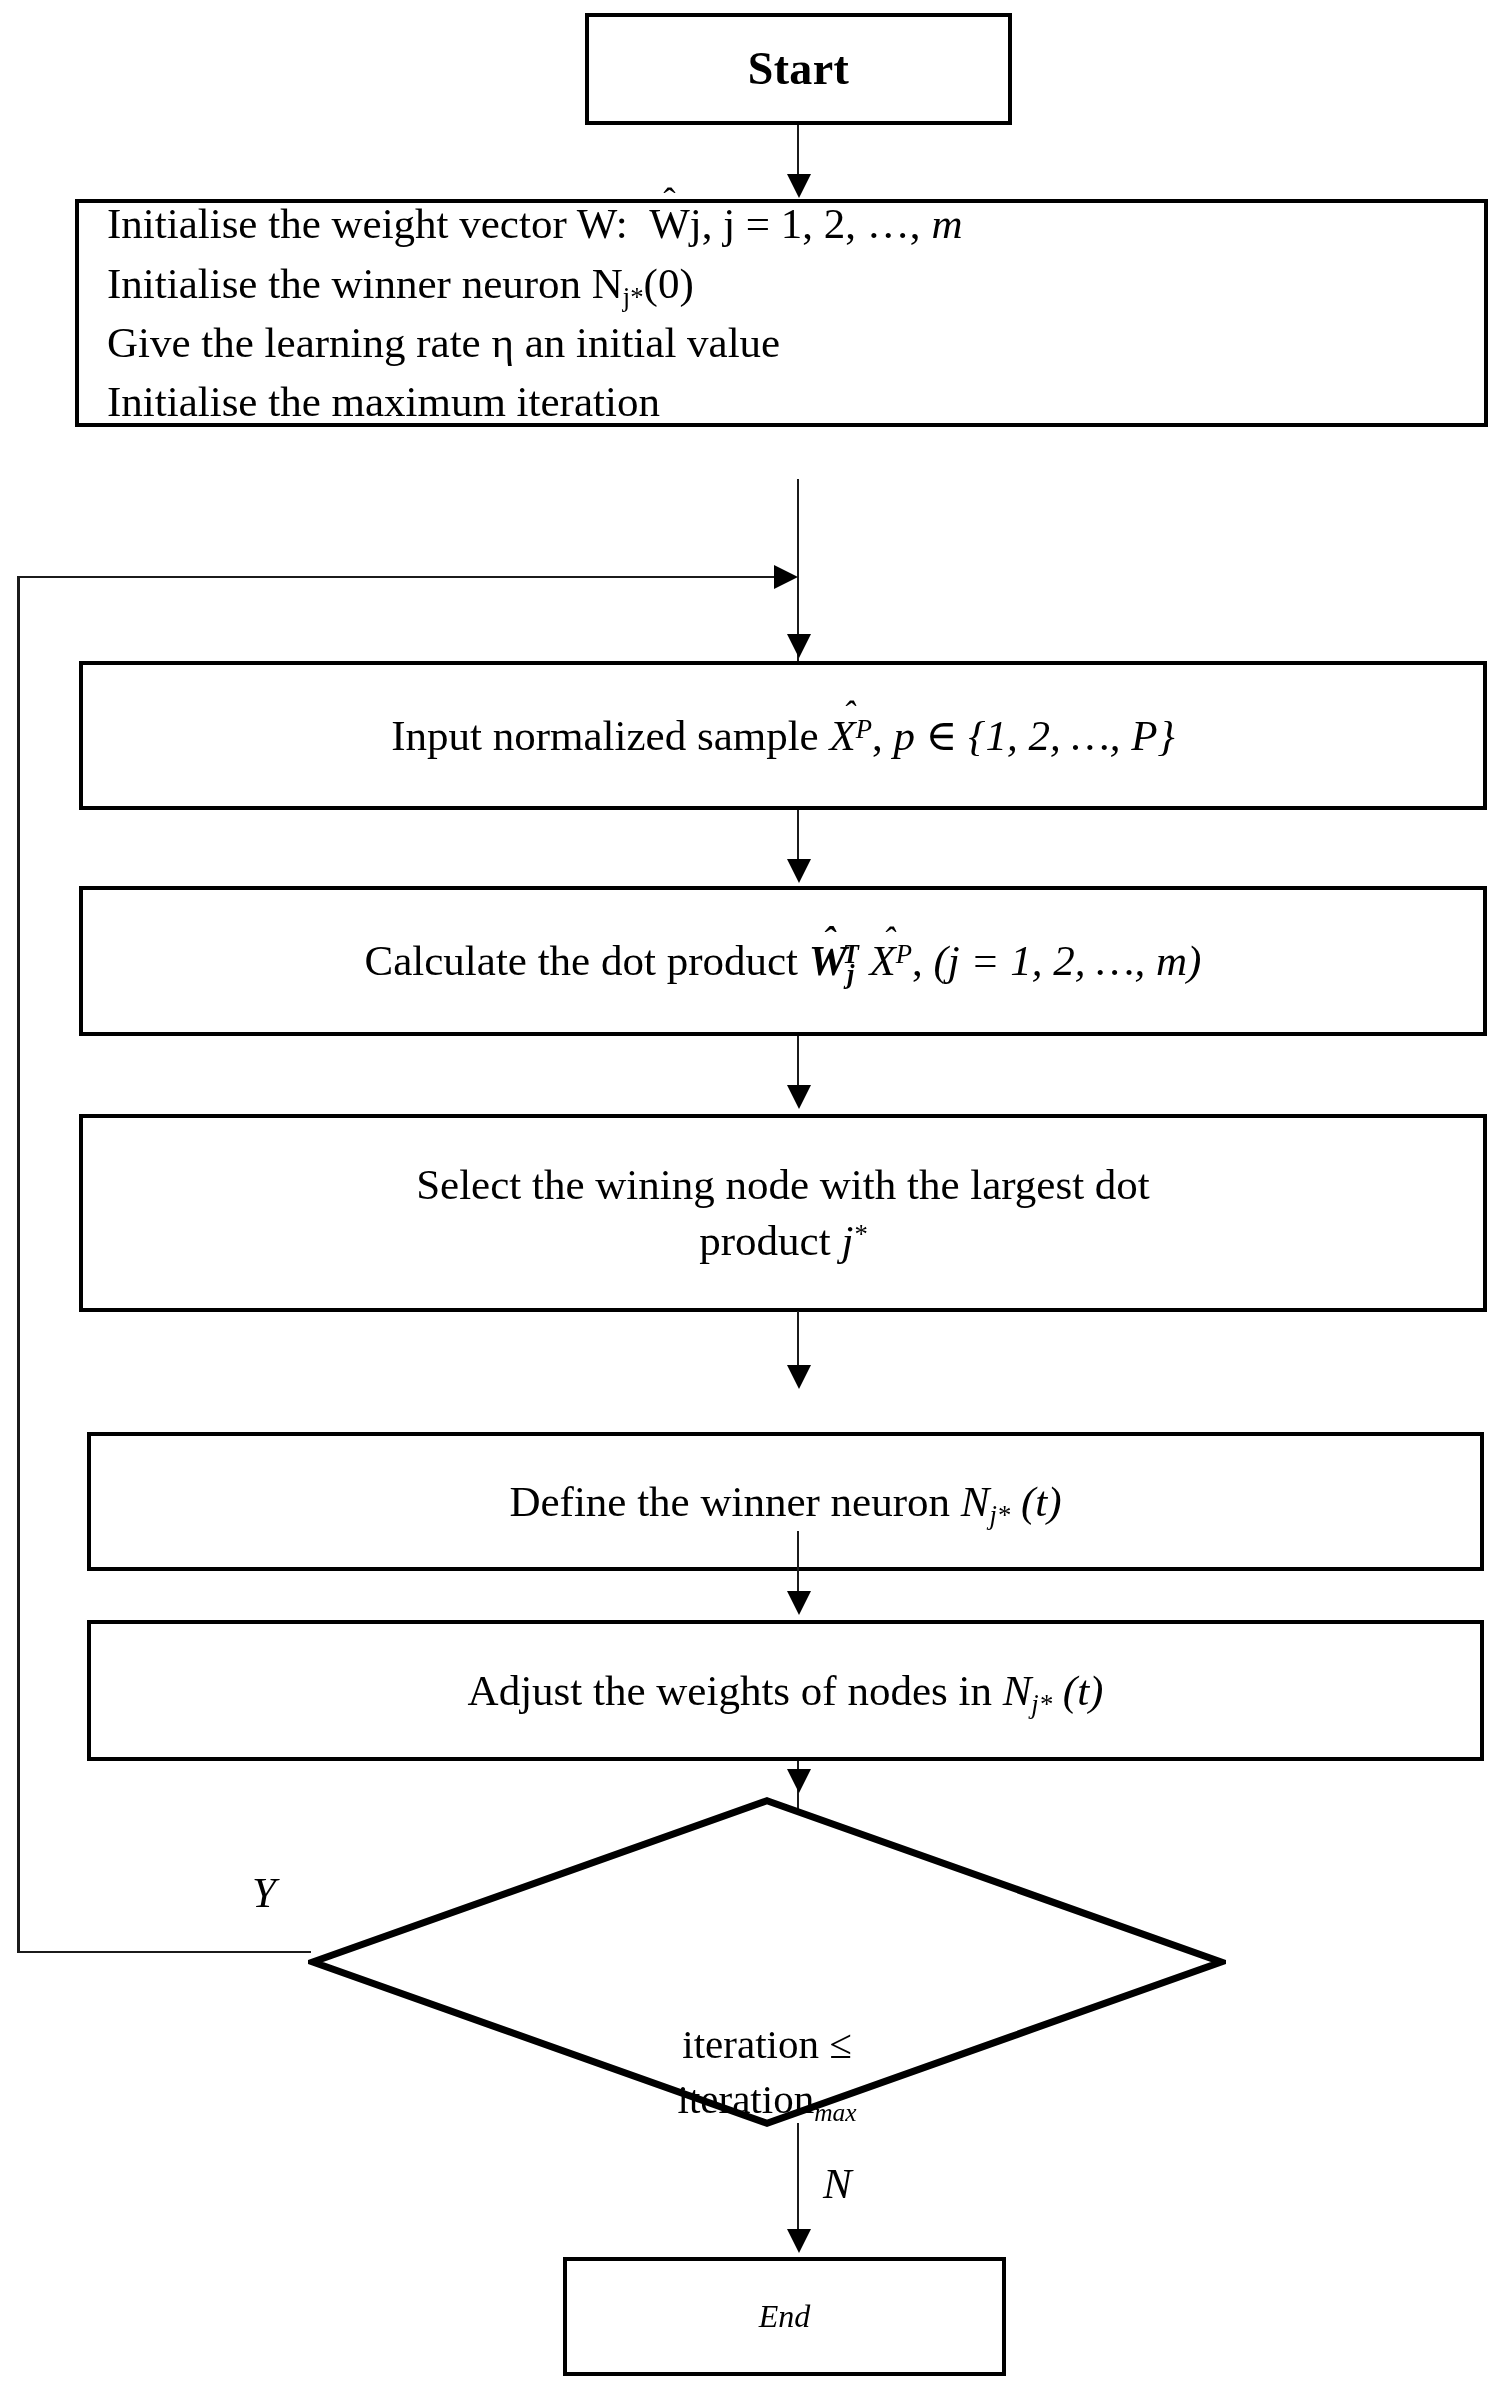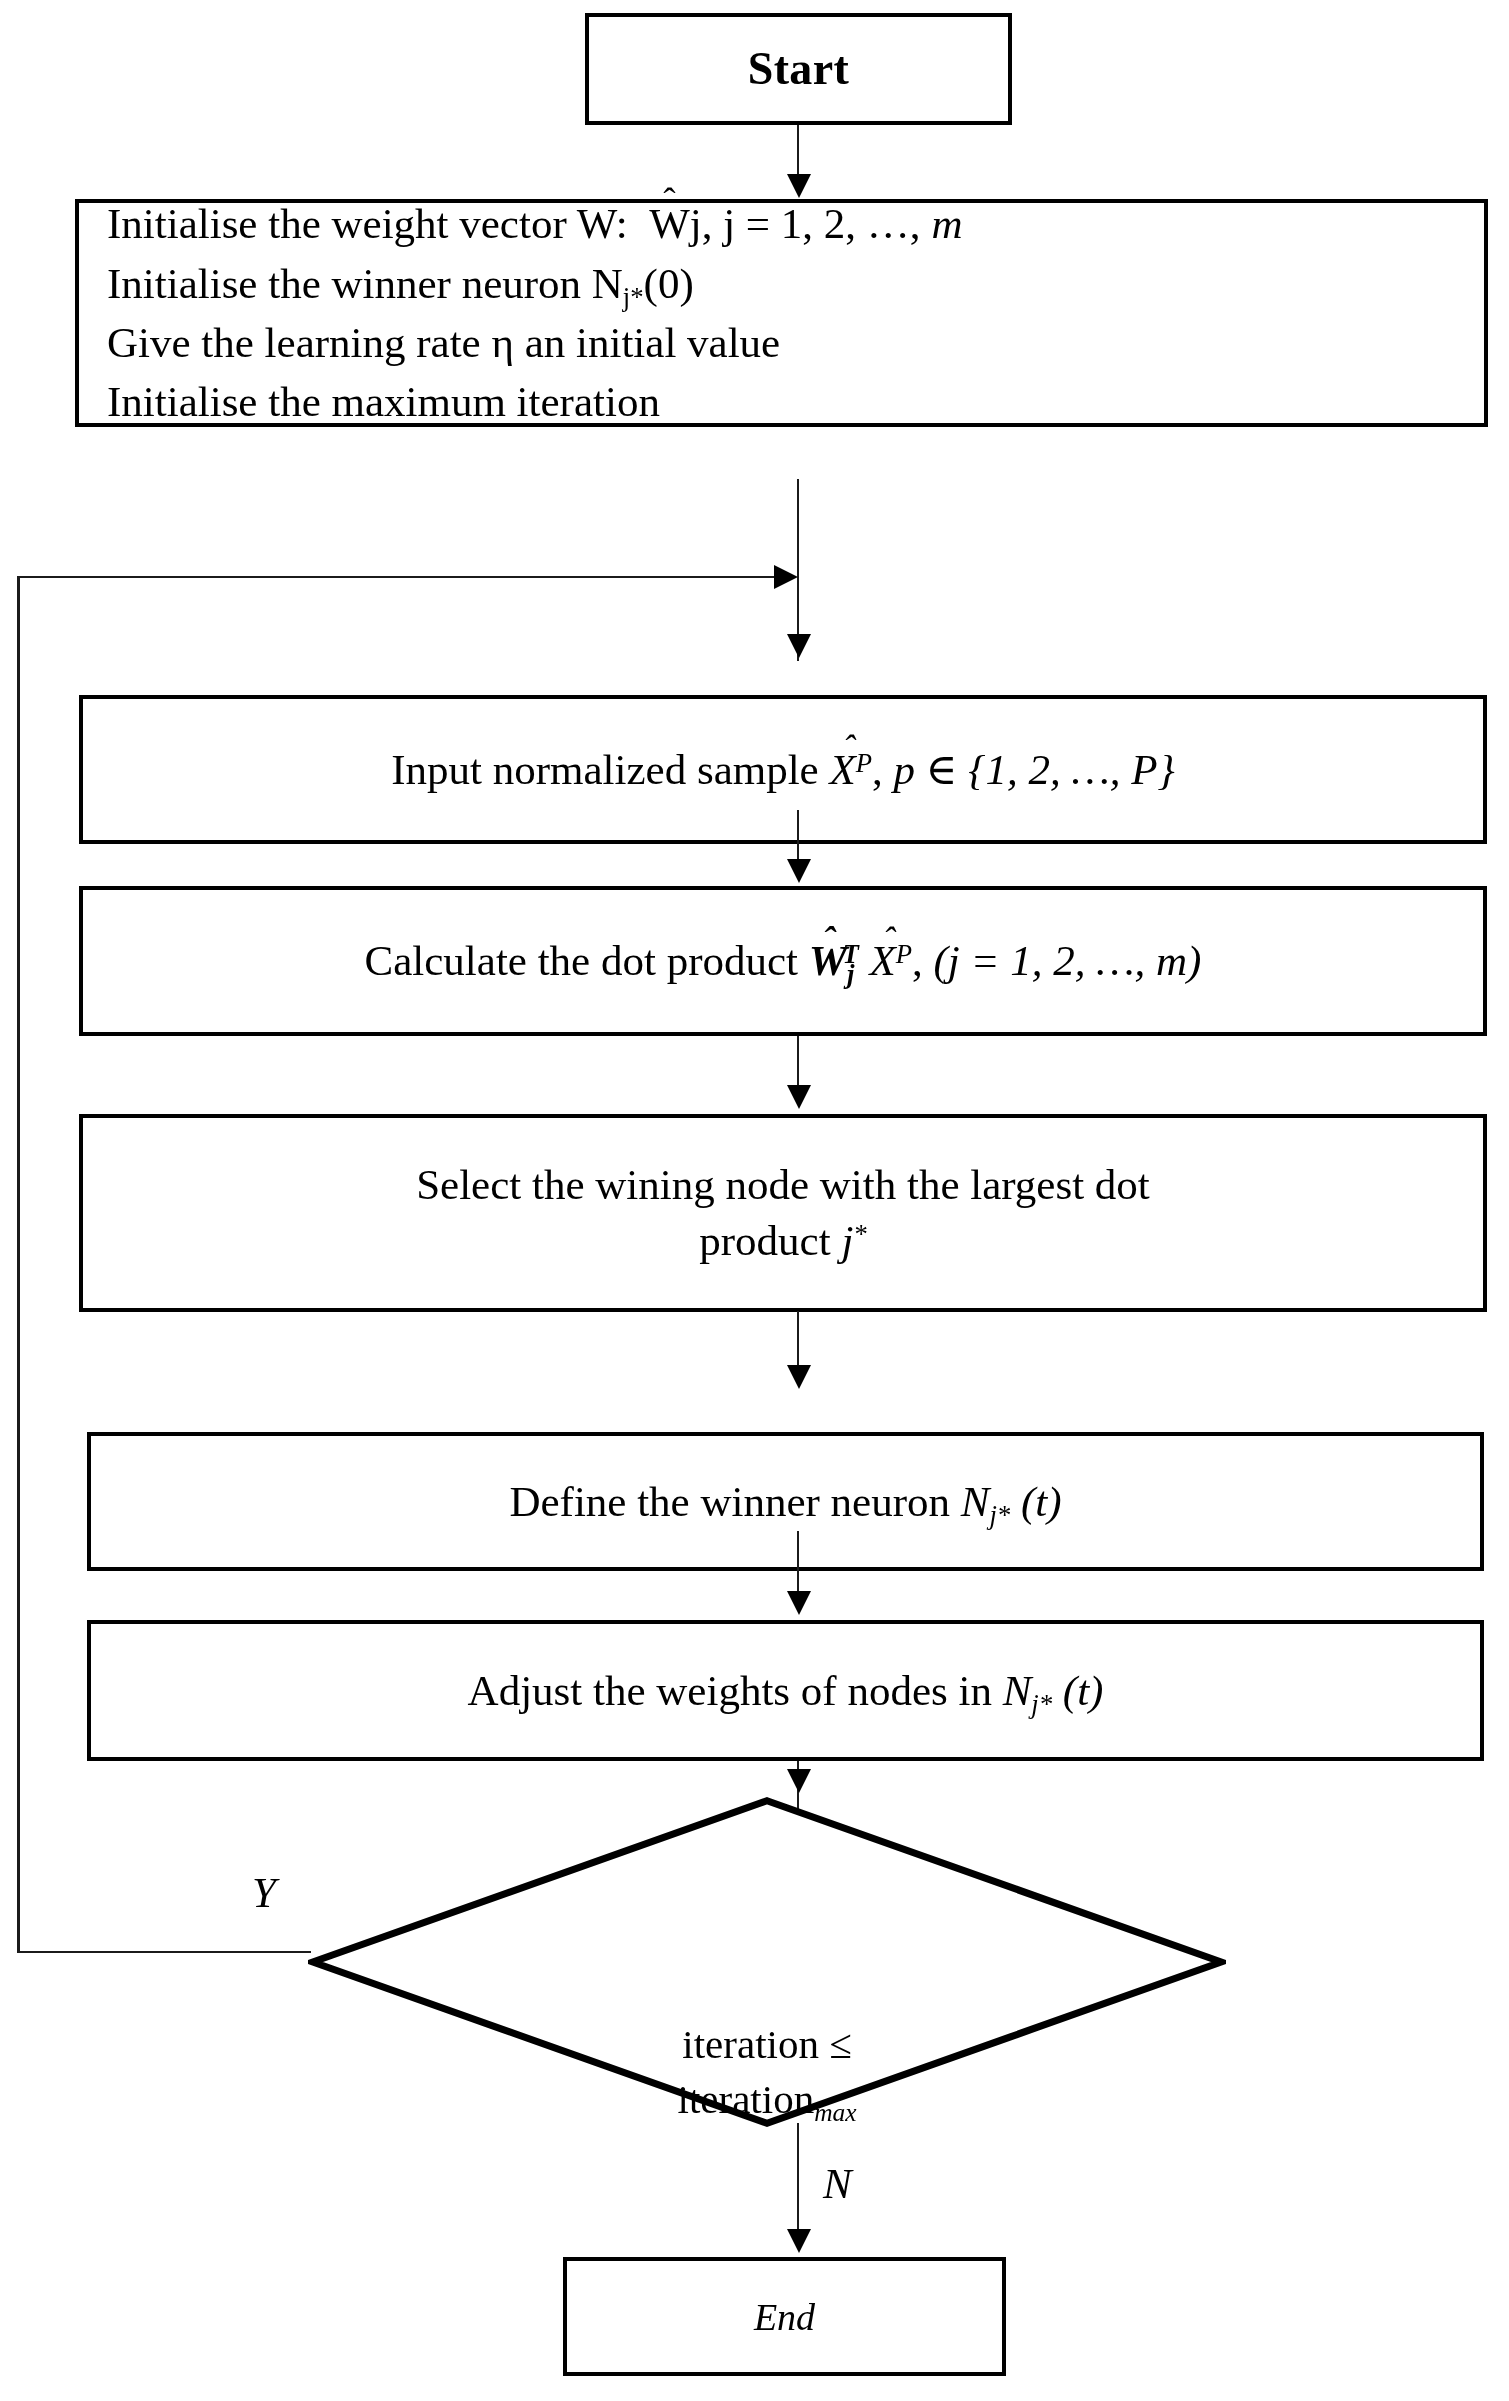--- a/index.html
+++ b/index.html
@@ -29,35 +29,35 @@
     color: #000000;
   }
   .node .txt {
     display: block;
     width: 100%;
     padding: 0 28px;
     box-sizing: border-box;
   }
   .node-start  { left: 585px;  top: 12.7px;   width: 427px; height: 112px; }
   .node-init   { left: 75px;   top: 199px;  width: 1413px; height: 228px; }
-  .node-input  { left: 79px;  top: 661px;  width: 1408px; height: 149px; margin-top: 34px; }
+  .node-input  { left: 79px;  top: 661px;  width: 1408px; height: 149px; }
   .node-dot    { left: 79px;  top: 886px; width: 1408px; height: 150px; }
   .node-select { left: 79px;  top: 1114px; width: 1408px; height: 198px; }
   .node-define { left: 87px;  top: 1432px; width: 1397px; height: 139px; }
   .node-adjust { left: 87px;  top: 1620px; width: 1397px; height: 141px; }
   .node-end    { left: 563px;  top: 2257px; width: 443px; height: 119px; }
 
   .label-start {
     font-weight: bold;
     font-size: 46px;
     letter-spacing: 0.4px;
   }
   .label-end {
     font-style: italic;
-    font-size: 38px;
+    font-size: 32px;
     font-family: Liberation Serif, serif;
   }
   .body-lines {
     font-size: 43px;
     line-height: 1.38;
     text-align: left;
     padding: 0 27px;
   }
   .body-center {
     font-size: 43px;

